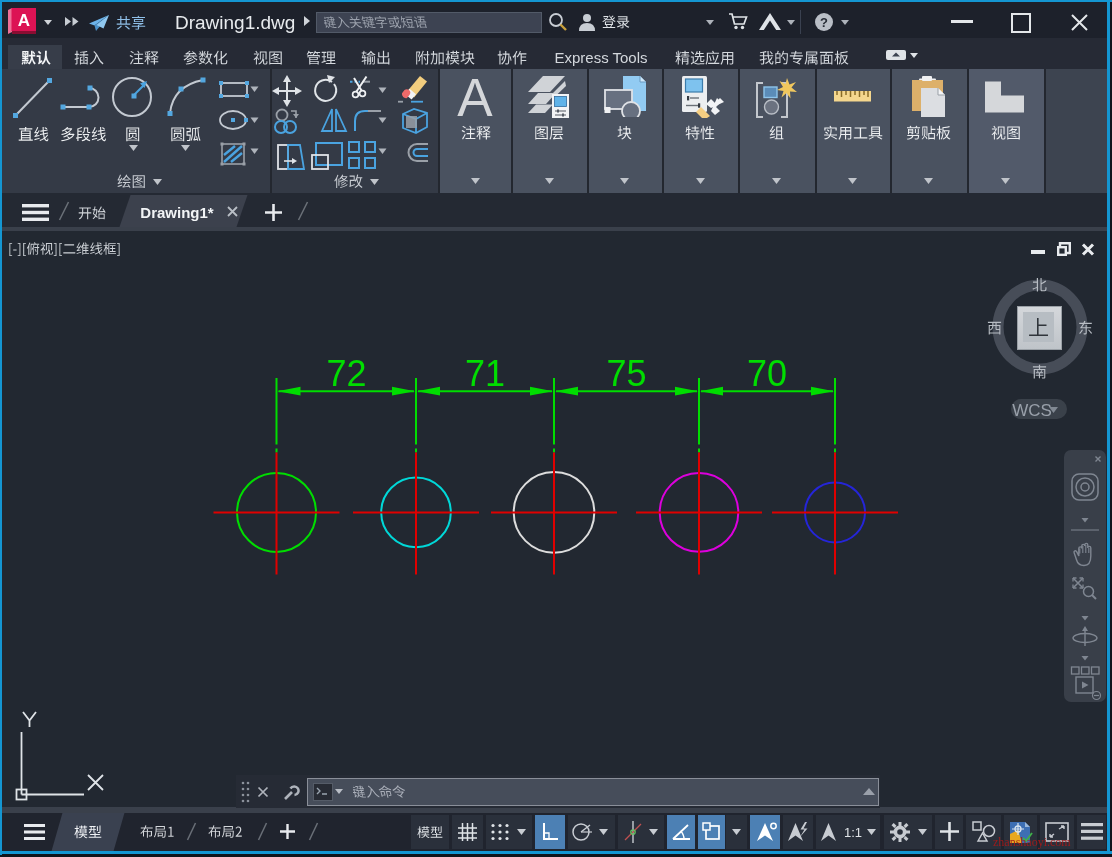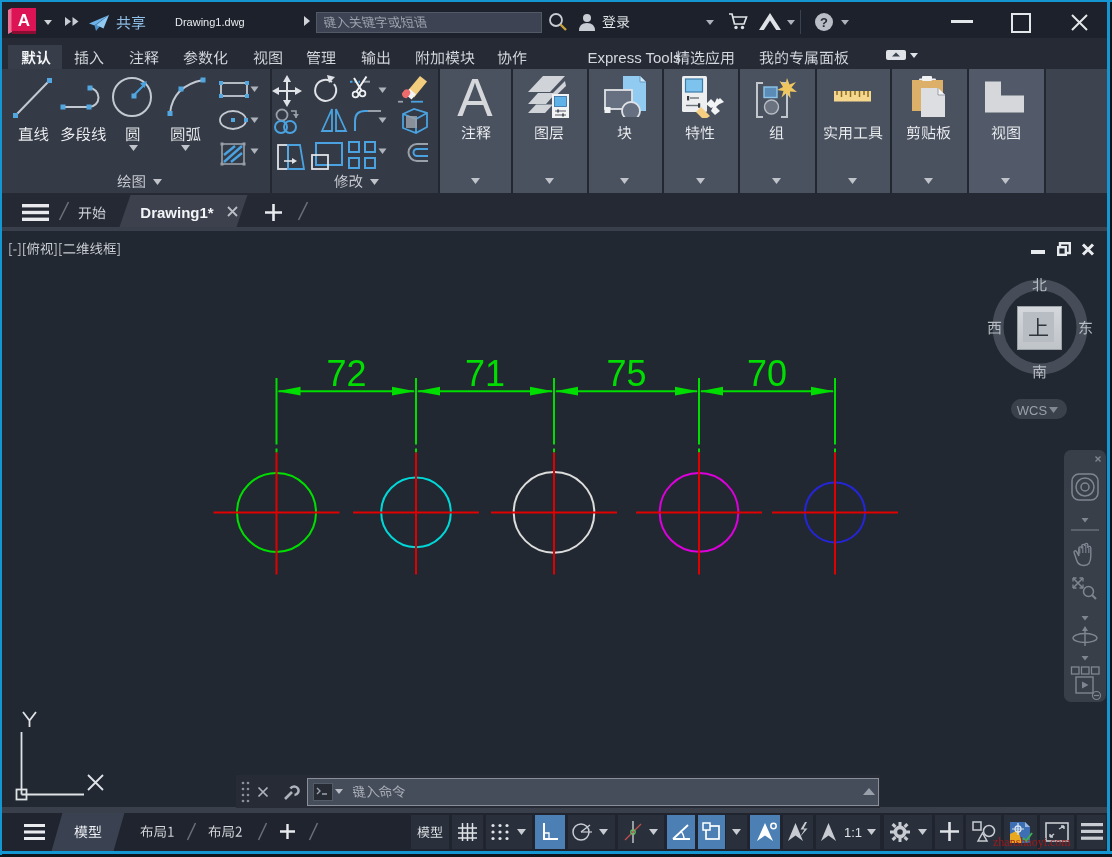--- a/index.html
+++ b/index.html
@@ -35,21 +35,21 @@
       <path d="M7.5 0 L13.5 4.5 L7.5 9 Z" fill="#c8cdd3"></path>
     </svg>
 <svg class="abs" style="left:89px;top:15px" width="21" height="17">
       <path d="M20 0 L0 8.5 L5.5 10.5 Z" fill="#6cb2e8"></path>
       <path d="M20 0 L5.5 10.5 L7 16 L10.5 11.8 Z" fill="#4a90c8"></path>
       <path d="M20 0 L7.5 10 L14.5 13.5 Z" fill="#90c8f0"></path>
     </svg>
 <svg style="position:absolute;left:116.0px;top:10.8px" width="30.0" height="21.7" viewBox="0 -17.4 30.0 21.7">
       <path fill="#8fbfe8" d="M8.8 -2.2C10.2 -1.2 12.1 0.3 13 1.2L14 0.5C13 -0.4 11.2 -1.8 9.8 -2.8ZM4.9 -2.8C4.1 -1.7 2.4 -0.4 0.9 0.4C1.2 0.6 1.6 1 1.8 1.2C3.3 0.3 5 -1.1 6.1 -2.4ZM1.3 -9.4V-8.3H4.2V-4.8H0.7V-3.7H14.3V-4.8H10.8V-8.3H13.8V-9.4H10.8V-12.5H9.6V-9.4H5.4V-12.5H4.2V-9.4ZM5.4 -4.8V-8.3H9.6V-4.8Z M19 -8.5H26.1V-7.2H19ZM17.9 -9.3V-6.3H27.2V-9.3ZM26.7 -5.4 26.4 -5.4H17.2V-4.5H24.9C24 -4.1 22.9 -3.8 21.9 -3.6L21.9 -2.7H15.8V-1.7H21.9V0C21.9 0.2 21.8 0.3 21.5 0.3C21.3 0.3 20.2 0.3 19.2 0.3C19.4 0.6 19.5 0.9 19.6 1.2C21 1.2 21.8 1.2 22.4 1.1C22.9 0.9 23.1 0.7 23.1 0V-1.7H29.2V-2.7H23.1V-3.1C24.7 -3.5 26.5 -4.1 27.8 -4.8L27 -5.5ZM21.5 -12.5C21.7 -12.1 21.9 -11.7 22 -11.3H16V-10.3H29V-11.3H23.3C23.1 -11.7 22.9 -12.3 22.6 -12.7Z"></path>
     </svg>
-<div style="position:absolute;left:175px;top:21.5px;transform:translate(0,-50%);font-family:'Liberation Sans',sans-serif;font-size:11px;font-weight:normal;font-style:normal;color:#e8ebee;white-space:nowrap;line-height:1">Drawing1.dwg</div>
+<div style="position:absolute;left:175px;top:21.5px;transform:translate(0,-50%);font-family:'Liberation Sans',sans-serif;font-size:19px;font-weight:normal;font-style:normal;color:#e8ebee;white-space:nowrap;line-height:1">Drawing1.dwg</div>
 <svg class="abs" style="left:303px;top:15px" width="8" height="12">
       <path d="M1 1 L7 6 L1 11 Z" fill="#cfd3d8"></path>
     </svg>
 <div class="abs" style="left:316px;top:12px;width:224px;height:19px;background:#3d4352;border:1px solid #525a68"></div>
 <svg style="position:absolute;left:324.0px;top:12.3px" width="104.0" height="18.8" viewBox="0 -15.1 104.0 18.8">
       <path fill="#9ba1ac" d="M-0.5 -4.5 -0.2 -3.6H1.2L1.9 -1.1C2 -0.5 1.7 -0 1.5 0.2C1.7 0.3 2.1 0.7 2.2 0.9C2.4 0.6 2.6 0.4 4.3 -1C4.2 -1.2 3.9 -1.5 3.8 -1.8L2.8 -0.9L2.1 -3.6H3.5L3.3 -4.5H1.9L1.4 -6.3H2.7L2.5 -7.1H-0.6C-0.4 -7.6 -0.2 -8 -0.1 -8.6H2.2L2 -9.5H0.1C0.1 -9.9 0.2 -10.3 0.2 -10.7L-0.7 -11C-0.7 -9.6 -1 -8.4 -1.5 -7.5C-1.3 -7.4 -0.9 -6.9 -0.8 -6.8L-0.6 -7.1L-0.4 -6.3H0.6L1 -4.5ZM5 -9.9 5.2 -9.2H6.8L7 -8.1H5.2L5.3 -7.4H7.2L7.5 -6.3H5.9L6.1 -5.6H7.7L7.9 -4.6H6.3L6.5 -3.8H8.1L8.4 -2.8H6.5L6.6 -2H8.6L9 -0.4H9.7L9.3 -2H11.7L11.6 -2.8H9.1L8.9 -3.8H11L10.8 -4.6H8.7L8.4 -5.6H10.4L9.9 -7.4H10.7L10.5 -8.1H9.7L9.3 -9.9H7.4L7.1 -10.9H6.3L6.6 -9.9ZM8 -7.4H9.2L9.4 -6.3H8.3ZM7.8 -8.1 7.5 -9.2H8.7L9 -8.1ZM3.4 -5.3C3.4 -5.4 3.5 -5.4 3.6 -5.5H5C5.1 -4.5 5.2 -3.5 5.1 -2.8C4.8 -3.2 4.5 -3.7 4.2 -4.3L3.6 -4.1C4.1 -3.2 4.6 -2.4 5.1 -1.8C4.9 -0.8 4.5 -0.1 3.9 0.4C4.1 0.6 4.4 0.9 4.5 1.1C5.1 0.6 5.5 -0.1 5.8 -1C7.3 0.5 9 0.9 10.8 0.9H12.5C12.5 0.6 12.5 0.2 12.5 0C12.1 0 10.9 0 10.6 0C9 0 7.4 -0.3 5.9 -1.8C6 -3 5.9 -4.4 5.6 -6.3L5.1 -6.4L5 -6.4H4.1C4.4 -7.4 4.7 -8.6 4.8 -9.9L4.1 -10.3L3.9 -10.2H2L2.3 -9.3H3.8C3.7 -8.1 3.5 -7.1 3.4 -6.8C3.3 -6.4 3.1 -6 2.9 -6C3 -5.8 3.3 -5.5 3.4 -5.3Z M14.4 -9.8C15.4 -9.2 16.2 -8.5 17 -7.7C17.1 -4 16.1 -1.3 13.6 0.2C13.9 0.4 14.4 0.8 14.7 0.9C16.9 -0.6 18 -3 18.1 -6.4C20.2 -3.8 21.9 -0.8 25.3 0.9C25.3 0.6 25.4 0.1 25.5 -0.2C20.5 -2.8 19.7 -7.7 14.8 -10.6Z M26.3 -10.4C27 -9.7 27.8 -8.8 28.2 -8.2H25.6L25.9 -7.2H30.2L30.6 -5.6C30.7 -5.4 30.7 -5.1 30.8 -4.9H25.7L25.9 -3.9H30.8C30.7 -2.5 29.9 -1 26.7 0.2C27 0.4 27.4 0.8 27.6 1C30.6 -0.1 31.7 -1.7 31.9 -3.2C33.5 -1.1 35.5 0.3 38 1C38.1 0.7 38.3 0.2 38.5 0C36 -0.6 33.8 -2 32.4 -3.9H37.2L36.9 -4.9H31.9L31.7 -5.6L31.3 -7.2H35.7L35.4 -8.2H32.8C33.1 -8.9 33.4 -9.7 33.7 -10.5L32.5 -10.9C32.4 -10.1 32.1 -8.9 31.8 -8.2H28.2L28.9 -8.6C28.5 -9.2 27.8 -10.1 27 -10.8Z M38.5 -4.5 38.8 -3.6H40.2L40.9 -1.1C41 -0.5 40.7 -0 40.5 0.2C40.7 0.3 41.1 0.7 41.2 0.9C41.4 0.6 41.6 0.4 43.3 -1C43.2 -1.2 42.9 -1.5 42.8 -1.8L41.8 -0.9L41.1 -3.6H42.5L42.3 -4.5H40.9L40.4 -6.3H41.7L41.5 -7.1H38.4C38.6 -7.6 38.8 -8 38.9 -8.6H41.2L41 -9.5H39.1C39.1 -9.9 39.2 -10.3 39.2 -10.7L38.3 -11C38.3 -9.6 38 -8.4 37.5 -7.5C37.7 -7.4 38.1 -6.9 38.2 -6.8L38.4 -7.1L38.6 -6.3H39.6L40 -4.5ZM44 -9.9 44.2 -9.2H45.8L46 -8.1H44.2L44.3 -7.4H46.2L46.5 -6.3H44.9L45.1 -5.6H46.7L46.9 -4.6H45.3L45.5 -3.8H47.1L47.4 -2.8H45.5L45.6 -2H47.6L48 -0.4H48.7L48.3 -2H50.7L50.6 -2.8H48.1L47.9 -3.8H50L49.8 -4.6H47.7L47.4 -5.6H49.4L48.9 -7.4H49.7L49.5 -8.1H48.7L48.3 -9.9H46.4L46.1 -10.9H45.3L45.6 -9.9ZM47 -7.4H48.2L48.4 -6.3H47.3ZM46.8 -8.1 46.5 -9.2H47.7L48 -8.1ZM42.4 -5.3C42.4 -5.4 42.5 -5.4 42.6 -5.5H44C44.1 -4.5 44.2 -3.5 44.1 -2.8C43.8 -3.2 43.5 -3.7 43.2 -4.3L42.6 -4.1C43.1 -3.2 43.6 -2.4 44.1 -1.8C43.9 -0.8 43.5 -0.1 42.9 0.4C43.1 0.6 43.4 0.9 43.5 1.1C44.1 0.6 44.5 -0.1 44.8 -1C46.3 0.5 48 0.9 49.8 0.9H51.5C51.5 0.6 51.5 0.2 51.5 0C51.1 0 49.9 0 49.6 0C48 0 46.4 -0.3 44.9 -1.8C45 -3 44.9 -4.4 44.6 -6.3L44.1 -6.4L44 -6.4H43.1C43.4 -7.4 43.7 -8.6 43.8 -9.9L43.1 -10.3L42.9 -10.2H41L41.3 -9.3H42.8C42.7 -8.1 42.5 -7.1 42.4 -6.8C42.3 -6.4 42.1 -6 41.9 -6C42 -5.8 42.3 -5.5 42.4 -5.3Z M56.8 -4.7 57 -3.9H51.9L52.2 -3H57.2L57.9 -0.2C58 0 57.9 0.1 57.7 0.1C57.5 0.1 56.6 0.1 55.7 0.1C56 0.3 56.3 0.8 56.4 1C57.5 1 58.2 1 58.6 0.9C59 0.7 59.1 0.4 59 -0.2L58.3 -3H63.3L63.1 -3.9H58L57.9 -4.4C58.9 -5 59.9 -5.9 60.5 -6.7L59.7 -7.2L59.5 -7.2H53.2L53.5 -6.2H58.7C58.2 -5.7 57.5 -5.1 56.8 -4.7ZM54.8 -10.7C55.2 -10.4 55.5 -9.9 55.8 -9.6H50.6L51.3 -6.9H52.3L51.8 -8.6H60.8L61.2 -6.9H62.2L61.6 -9.6H56.9C56.6 -10 56.2 -10.6 55.7 -11Z M71.4 -10.3C72.3 -9.9 73.4 -9.3 74 -8.9L74.4 -9.5C73.8 -10 72.7 -10.5 71.8 -10.9ZM65.6 -0.9 66 0.1C67.5 -0.2 69.5 -0.7 71.4 -1.1L71.1 -2C69.1 -1.6 66.9 -1.1 65.6 -0.9ZM66.1 -5.9H68.7L69.3 -3.6H66.6ZM64.9 -6.7 65.9 -2.8H70.4L69.5 -6.7ZM63.7 -8.8 63.9 -7.9H70.3C71 -5.8 71.8 -3.8 72.6 -2.3C72 -1.2 71.2 -0.4 70.2 0.3C70.4 0.5 70.9 0.8 71.1 1C72 0.4 72.7 -0.3 73.3 -1.2C74.2 0.2 75.2 1.1 76.2 1.1C77.2 1.1 77.4 0.4 77 -1.8C76.7 -1.9 76.3 -2.2 76 -2.4C76.4 -0.7 76.4 0 76.1 0C75.4 0 74.6 -0.8 73.8 -2.1C74.5 -3.4 74.9 -5 75 -6.7L74 -6.9C73.9 -5.6 73.6 -4.4 73.2 -3.3C72.5 -4.6 71.9 -6.1 71.4 -7.9H75.2L75 -8.8H71C70.9 -9.5 70.7 -10.2 70.5 -10.9H69.5C69.6 -10.2 69.8 -9.5 70 -8.8Z M81.2 -10.3 81.4 -9.5H88L87.8 -10.3ZM83.8 -3.2C84.4 -2.4 85 -1.2 85.3 -0.5L86.1 -0.7C85.8 -1.5 85.1 -2.6 84.5 -3.4ZM83.3 -7.2H87.1L87.7 -4.8H83.9ZM82.2 -8.1 83.2 -3.9H88.8L87.8 -8.1ZM87.6 -3.5C87.6 -2.5 87.4 -1.2 87.2 -0.3H83.2L83.4 0.6H90.6L90.4 -0.3H88.2C88.4 -1.1 88.5 -2.3 88.7 -3.3ZM77 -10.9C77.2 -9.3 77.2 -7.8 76.8 -6.8C77.1 -6.7 77.5 -6.4 77.7 -6.3C77.9 -6.8 78 -7.5 78 -8.3H78.7L79.2 -6.3L79.4 -5.7H77.1L77.3 -4.9H79.5C79.8 -3.2 79.8 -1.3 78.5 0.2C78.7 0.3 79.2 0.6 79.4 0.8C80.2 -0.2 80.6 -1.5 80.6 -2.8C81.3 -2.1 82.2 -1.1 82.7 -0.5L83.1 -1.3C82.7 -1.7 81.2 -3.3 80.6 -3.9C80.5 -4.2 80.5 -4.5 80.4 -4.9H82.3L82.1 -5.7H80.3L80.2 -6.3L79.6 -8.3H81.3L81 -9.2H78C78 -9.7 78 -10.2 77.9 -10.8Z M89.8 -10C90.6 -9.4 91.7 -8.5 92.3 -7.9L92.7 -8.6C92.2 -9.2 91.1 -10 90.3 -10.6ZM94.1 -8.1 94.3 -7.3H95.9C96 -6.6 96 -6 95.9 -5.5H93.8L94 -4.6H102.3L102.1 -5.5H100.5C100.4 -6.3 100.3 -7.3 100.2 -8.1L99.5 -8.2L99.3 -8.1H96.9L96.8 -9.6H100.6L100.4 -10.5H93L93.2 -9.6H95.8L95.9 -8.1ZM97 -5.5 96.9 -7.3H99.4C99.5 -6.7 99.6 -6.1 99.6 -5.5ZM95.4 -3.5 96.5 1H97.4L97.3 0.5H101.7L101.9 1H102.8L101.7 -3.5ZM97.1 -0.3 96.5 -2.7H100.9L101.5 -0.3ZM93.6 0.7C93.7 0.4 94 0.1 95.8 -1.4C95.7 -1.6 95.4 -1.9 95.3 -2.2L94 -1.2L92.6 -6.9H89.9L90.1 -5.9H91.9L93.1 -1.2C93.2 -0.7 93 -0.4 92.9 -0.2C93.1 -0 93.4 0.4 93.6 0.7Z"></path>
     </svg>
 <svg class="abs" style="left:548px;top:12px" width="20" height="20">
       <circle cx="8" cy="8" r="6" stroke="#c8cdd4" stroke-width="1.8" fill="none"></circle>
       <line x1="12.5" y1="12.5" x2="18" y2="18" stroke="#c8a03c" stroke-width="2.4"></line>
@@ -115,21 +115,21 @@
     </svg>
 <svg style="position:absolute;left:497.0px;top:45.8px" width="30.0" height="21.7" viewBox="0 -17.4 30.0 21.7">
       <path fill="#d4d8dd" d="M5.8 -7.1C5.5 -5.7 5 -4.3 4.4 -3.3C4.6 -3.2 5 -2.9 5.2 -2.7C5.9 -3.8 6.5 -5.3 6.8 -6.9ZM12.6 -6.9C13 -5.5 13.4 -3.7 13.5 -2.6L14.6 -2.9C14.4 -3.9 14 -5.7 13.5 -7.1ZM2.4 -12.6V-9.1H0.7V-8H2.4V1.2H3.5V-8H5.1V-9.1H3.5V-12.6ZM8.2 -12.5V-9.8V-9.8H5.6V-8.7H8.2C8.1 -5.8 7.5 -2.3 4.2 0.4C4.5 0.6 4.9 1 5.1 1.2C8.6 -1.7 9.2 -5.5 9.3 -8.7H11.4C11.2 -2.8 11.1 -0.7 10.7 -0.2C10.5 -0 10.4 0 10.1 0C9.8 0 9 0 8.1 -0.1C8.3 0.2 8.4 0.7 8.5 1C9.3 1.1 10.1 1.1 10.5 1C11 1 11.4 0.8 11.7 0.4C12.2 -0.2 12.3 -2.5 12.5 -9.2C12.5 -9.3 12.5 -9.8 12.5 -9.8H9.3V-9.8V-12.5Z M22.9 -12.4C22.1 -10.2 20.9 -8 19.6 -6.6C19.8 -6.5 20.3 -6.1 20.4 -5.9C21.2 -6.7 21.9 -7.8 22.6 -9H23.6V1.2H24.8V-2.5H29.3V-3.5H24.8V-5.8H29.1V-6.8H24.8V-9H29.4V-10.1H23.1C23.4 -10.8 23.7 -11.4 24 -12.1ZM19.3 -12.5C18.4 -10.3 17 -8 15.5 -6.6C15.8 -6.3 16.1 -5.7 16.2 -5.4C16.7 -6 17.2 -6.6 17.7 -7.2V1.2H18.8V-9C19.4 -10 19.9 -11.1 20.4 -12.2Z"></path>
     </svg>
 <svg style="position:absolute;left:675.0px;top:45.8px" width="60.0" height="21.7" viewBox="0 -17.4 60.0 21.7">
       <path fill="#d4d8dd" d="M0.8 -11.4C1.2 -10.4 1.5 -9 1.6 -8.1L2.4 -8.3C2.3 -9.2 2 -10.6 1.5 -11.6ZM4.9 -11.7C4.7 -10.7 4.3 -9.2 4 -8.3L4.7 -8.1C5 -8.9 5.5 -10.3 5.9 -11.4ZM0.6 -7.6V-6.5H2.5C2.1 -4.9 1.2 -2.9 0.4 -1.8C0.6 -1.5 0.9 -1 1 -0.7C1.6 -1.6 2.2 -3 2.7 -4.4V1.2H3.8V-4.8C4.2 -4 4.7 -3 5 -2.5L5.7 -3.4C5.4 -3.8 4.2 -5.7 3.8 -6.2V-6.5H5.4V-7.6H3.8V-12.6H2.7V-7.6ZM9.5 -12.6V-11.4H6.4V-10.5H9.5V-9.6H6.8V-8.8H9.5V-7.8H6V-6.9H14.4V-7.8H10.6V-8.8H13.7V-9.6H10.6V-10.5H14V-11.4H10.6V-12.6ZM12.3 -5.1V-4H8V-5.1ZM6.9 -6V1.2H8V-1.3H12.3V0C12.3 0.2 12.3 0.3 12.1 0.3C11.9 0.3 11.3 0.3 10.6 0.2C10.8 0.5 10.9 0.9 10.9 1.2C11.9 1.2 12.5 1.2 12.9 1C13.3 0.9 13.4 0.6 13.4 0V-6ZM8 -3.2H12.3V-2.1H8Z M15.9 -11.5C16.8 -10.7 17.8 -9.7 18.2 -9L19.2 -9.7C18.7 -10.4 17.7 -11.4 16.8 -12.1ZM21.7 -12.2C21.3 -10.8 20.7 -9.5 19.9 -8.6C20.2 -8.5 20.6 -8.2 20.9 -8C21.2 -8.4 21.5 -9 21.8 -9.5H24V-7.3H19.8V-6.3H22.5C22.3 -4.4 21.6 -3 19.4 -2.2C19.6 -1.9 20 -1.5 20.1 -1.2C22.6 -2.2 23.4 -4 23.6 -6.3H25.2V-2.9C25.2 -1.7 25.4 -1.4 26.6 -1.4C26.8 -1.4 27.8 -1.4 28 -1.4C29 -1.4 29.3 -1.9 29.4 -3.8C29.1 -3.9 28.6 -4 28.4 -4.2C28.4 -2.7 28.3 -2.4 27.9 -2.4C27.7 -2.4 26.9 -2.4 26.7 -2.4C26.3 -2.4 26.3 -2.5 26.3 -2.9V-6.3H29.3V-7.3H25.2V-9.5H28.6V-10.5H25.2V-12.5H24V-10.5H22.3C22.5 -11 22.6 -11.4 22.8 -11.9ZM18.8 -6.8H15.8V-5.8H17.7V-1.2C17 -0.9 16.4 -0.4 15.7 0.2L16.4 1.2C17.3 0.3 18.1 -0.5 18.6 -0.5C19 -0.5 19.4 -0.1 20 0.3C21 0.9 22.3 1 24 1C25.5 1 28 0.9 29.2 0.9C29.2 0.5 29.4 -0 29.5 -0.3C28 -0.1 25.7 -0 24 -0C22.4 -0 21.2 -0.1 20.2 -0.7C19.5 -1.1 19.2 -1.5 18.8 -1.5Z M34 -7.3C34.6 -5.7 35.3 -3.6 35.6 -2.2L36.6 -2.6C36.3 -4 35.6 -6.1 34.9 -7.8ZM37.2 -8.2C37.7 -6.6 38.2 -4.4 38.5 -3L39.5 -3.4C39.3 -4.8 38.8 -6.8 38.2 -8.5ZM37 -12.4C37.3 -11.9 37.6 -11.2 37.8 -10.7H31.8V-6.6C31.8 -4.4 31.7 -1.5 30.5 0.7C30.8 0.8 31.3 1.1 31.5 1.3C32.8 -0.9 33 -4.3 33 -6.6V-9.6H44.1V-10.7H39.1C38.9 -11.2 38.5 -12.1 38.1 -12.7ZM33.1 -0.6V0.5H44.3V-0.6H40.3C41.6 -2.9 42.8 -5.6 43.5 -8.1L42.3 -8.6C41.7 -6 40.6 -2.9 39.1 -0.6Z M47.3 -11.5V-6.1C47.3 -4 47.1 -1.3 45.5 0.5C45.7 0.7 46.2 1.1 46.4 1.3C47.5 0 48 -1.7 48.2 -3.4H52V1.1H53.1V-3.4H57.2V-0.3C57.2 -0.1 57.1 0 56.8 0C56.5 0.1 55.5 0.1 54.4 0C54.6 0.3 54.8 0.8 54.8 1.1C56.2 1.1 57.1 1.1 57.6 0.9C58.1 0.8 58.3 0.4 58.3 -0.3V-11.5ZM48.4 -10.5H52V-8.1H48.4ZM57.2 -10.5V-8.1H53.1V-10.5ZM48.4 -7H52V-4.5H48.3C48.4 -5 48.4 -5.6 48.4 -6.1ZM57.2 -7V-4.5H53.1V-7Z"></path>
     </svg>
 <svg style="position:absolute;left:759.0px;top:45.8px" width="90.0" height="21.7" viewBox="0 -17.4 90.0 21.7">
       <path fill="#d4d8dd" d="M10.6 -11.6C11.4 -10.8 12.4 -9.8 12.9 -9L13.8 -9.7C13.3 -10.4 12.3 -11.5 11.4 -12.2ZM12.5 -6.4C12 -5.4 11.3 -4.5 10.5 -3.6C10.2 -4.6 10 -5.8 9.9 -7.1H14.2V-8.2H9.8C9.6 -9.5 9.6 -11 9.6 -12.5H8.4C8.4 -11 8.5 -9.5 8.6 -8.2H5.2V-10.8C6.1 -11 7 -11.2 7.7 -11.5L6.9 -12.4C5.5 -11.9 3 -11.4 0.9 -11.1C1.1 -10.8 1.2 -10.4 1.3 -10.1C2.2 -10.2 3.1 -10.4 4 -10.6V-8.2H0.8V-7.1H4V-4.4L0.6 -3.8L0.9 -2.6L4 -3.3V-0.3C4 0 4 0.1 3.7 0.1C3.4 0.1 2.5 0.1 1.6 0.1C1.8 0.4 1.9 0.9 2 1.2C3.2 1.2 4 1.2 4.5 1C5 0.8 5.2 0.5 5.2 -0.3V-3.6L7.9 -4.2L7.9 -5.2L5.2 -4.7V-7.1H8.7C8.9 -5.5 9.2 -4 9.6 -2.7C8.5 -1.7 7.3 -0.9 6 -0.3C6.3 -0 6.6 0.4 6.8 0.6C7.9 0 9 -0.7 9.9 -1.6C10.6 0.2 11.5 1.2 12.7 1.2C13.9 1.2 14.3 0.5 14.5 -2C14.2 -2.1 13.8 -2.3 13.5 -2.6C13.4 -0.7 13.3 0.1 12.8 0.1C12.1 0.1 11.4 -0.9 10.9 -2.4C11.9 -3.5 12.8 -4.7 13.5 -6Z M23.3 -6.3C24.1 -5.2 25.1 -3.8 25.6 -2.8L26.5 -3.4C26 -4.3 25 -5.8 24.1 -6.8ZM18.6 -12.6C18.5 -11.9 18.2 -10.9 18 -10.2H16.3V0.8H17.3V-0.4H21.5V-10.2H19C19.3 -10.8 19.6 -11.7 19.8 -12.4ZM17.3 -9.2H20.5V-6H17.3ZM17.3 -1.4V-5H20.5V-1.4ZM24 -12.7C23.5 -10.6 22.7 -8.5 21.6 -7.2C21.9 -7 22.4 -6.7 22.6 -6.5C23.1 -7.3 23.6 -8.2 24 -9.2H27.8C27.7 -3.2 27.4 -0.9 26.9 -0.4C26.8 -0.1 26.6 -0.1 26.3 -0.1C25.9 -0.1 25 -0.1 24.1 -0.2C24.3 0.1 24.4 0.6 24.4 0.9C25.3 0.9 26.2 1 26.7 0.9C27.2 0.9 27.5 0.7 27.9 0.3C28.5 -0.4 28.7 -2.8 28.9 -9.7C28.9 -9.8 28.9 -10.2 28.9 -10.2H24.4C24.6 -10.9 24.9 -11.7 25 -12.4Z M36.4 -12.6 35.9 -10.9H32.1V-9.9H35.6L35 -8.1H30.8V-7H34.7C34.3 -6 34 -5 33.7 -4.2H40.7C39.8 -3.4 38.7 -2.3 37.7 -1.4C36.6 -1.8 35.5 -2.1 34.5 -2.4L33.9 -1.6C36.2 -0.9 39.1 0.3 40.6 1.2L41.3 0.3C40.7 -0.1 39.8 -0.5 38.9 -0.9C40.2 -2.2 41.8 -3.7 42.8 -4.9L42 -5.4L41.8 -5.3H35.2L35.8 -7H43.9V-8.1H36.2L36.8 -9.9H42.9V-10.9H37.1L37.5 -12.5Z M48.2 -11H57.2V-9.7H48.2ZM47.1 -11.9V-7.6C47.1 -5.2 47 -1.8 45.5 0.5C45.8 0.6 46.3 0.9 46.5 1.1C48 -1.3 48.2 -5 48.2 -7.6V-8.8H58.3V-11.9ZM50.4 -5.7H53.1V-4.6H50.4ZM54.1 -5.7H56.8V-4.6H54.1ZM55 -1.8 55.5 -1.1 54.1 -1.1V-2.2H57.5V0.2C57.5 0.3 57.4 0.4 57.3 0.4C57.1 0.4 56.5 0.4 55.9 0.4C56 0.6 56.1 0.9 56.1 1.2C57.1 1.2 57.7 1.2 58.1 1.1C58.4 0.9 58.5 0.7 58.5 0.2V-3.1H54.1V-3.9H57.9V-6.4H54.1V-7.3C55.4 -7.4 56.7 -7.6 57.6 -7.8L57 -8.4C55.2 -8.1 51.8 -7.9 49.1 -7.9C49.2 -7.7 49.3 -7.3 49.3 -7.1C50.5 -7.1 51.8 -7.2 53.1 -7.2V-6.4H49.4V-3.9H53.1V-3.1H48.8V1.2H49.8V-2.2H53.1V-1.1L50.4 -1L50.5 -0.1C51.9 -0.2 53.9 -0.3 55.9 -0.4L56.3 0.3L57 0.1C56.8 -0.5 56.2 -1.4 55.7 -2Z M65.8 -5H69V-3.3H65.8ZM65.8 -5.9V-7.6H69V-5.9ZM65.8 -2.4H69V-0.6H65.8ZM60.9 -11.6V-10.5H66.7C66.6 -9.9 66.4 -9.2 66.2 -8.6H61.6V1.2H62.6V0.4H72.3V1.2H73.4V-8.6H67.4L68 -10.5H74.2V-11.6ZM62.6 -0.6V-7.6H64.8V-0.6ZM72.3 -0.6H70V-7.6H72.3Z M78 -12.6V-9.7H75.9V-8.7H77.9C77.4 -6.6 76.5 -4.2 75.5 -3C75.7 -2.7 75.9 -2.2 76.1 -1.9C76.8 -2.9 77.4 -4.6 78 -6.3V1.2H79V-6.8C79.4 -6.1 79.9 -5.1 80.1 -4.6L80.8 -5.5C80.5 -5.9 79.4 -7.7 79 -8.2V-8.7H80.8V-9.7H79V-12.6ZM88.2 -12.3C86.7 -11.7 83.8 -11.3 81.4 -11.2V-7.5C81.4 -5.1 81.3 -1.8 79.6 0.6C79.8 0.7 80.3 1.1 80.5 1.2C82.2 -1.1 82.5 -4.6 82.5 -7.1H83C83.4 -5.3 84.1 -3.6 85 -2.2C84 -1.1 82.9 -0.2 81.6 0.3C81.8 0.5 82.1 0.9 82.3 1.2C83.5 0.6 84.7 -0.2 85.6 -1.2C86.5 -0.2 87.5 0.7 88.7 1.2C88.9 0.9 89.2 0.5 89.5 0.3C88.2 -0.2 87.2 -1.1 86.3 -2.1C87.4 -3.6 88.2 -5.5 88.7 -8L88 -8.2L87.8 -8.2H82.5V-10.3C84.8 -10.4 87.3 -10.8 88.9 -11.4ZM87.4 -7.1C87 -5.5 86.4 -4.2 85.7 -3.1C84.9 -4.2 84.4 -5.6 84 -7.1Z"></path>
     </svg>
-<div style="position:absolute;left:634px;top:57px;transform:translate(-50%,-50%);font-family:'Liberation Sans',sans-serif;font-size:15px;font-weight:normal;font-style:normal;color:#d4d8dd;white-space:nowrap;line-height:1">Express Tools</div>
+<div style="position:absolute;left:601px;top:57px;transform:translate(-50%,-50%);font-family:'Liberation Sans',sans-serif;font-size:15px;font-weight:normal;font-style:normal;color:#d4d8dd;white-space:nowrap;line-height:1">Express Tools</div>
 <svg class="abs" style="left:886px;top:49px" width="32" height="12">
       <rect x="0" y="1" width="20" height="10" rx="2" fill="#dfe3e7"></rect>
       <path d="M6 7.5 L10 3.5 L14 7.5 Z" fill="#3b4250"></path>
       <path d="M24 4 L28 9 L32 4 Z" fill="#dfe3e7"></path>
     </svg>
 <div class="abs" style="left:269.5px;top:69px;width:2px;height:124px;background:#23272f"></div>
 <div class="abs" style="left:437.5px;top:69px;width:2px;height:124px;background:#23272f"></div>
 <div class="abs" style="left:511px;top:69px;width:2px;height:124px;background:#23272f"></div>
 <div class="abs" style="left:587px;top:69px;width:2px;height:124px;background:#23272f"></div>
 <div class="abs" style="left:662px;top:69px;width:2px;height:124px;background:#23272f"></div>
@@ -415,21 +415,21 @@
 <svg style="position:absolute;left:1031.5px;top:359.8px" width="15.0" height="21.7" viewBox="0 -17.4 15.0 21.7">
       <path fill="#b8bdc4" d="M4.8 -6.9C5.1 -6.3 5.5 -5.6 5.7 -5.1L6.6 -5.4C6.4 -5.9 6 -6.7 5.6 -7.2ZM6.9 -12.6V-11.1H0.9V-10H6.9V-8.4H1.7V1.2H2.9V-7.4H12.2V-0.1C12.2 0.1 12.1 0.2 11.8 0.2C11.6 0.2 10.7 0.2 9.7 0.2C9.9 0.5 10 0.9 10.1 1.2C11.3 1.2 12.2 1.2 12.7 1C13.2 0.9 13.3 0.6 13.3 -0.1V-8.4H8.1V-10H14.1V-11.1H8.1V-12.6ZM9.3 -7.2C9.1 -6.6 8.6 -5.7 8.3 -5.1H4V-4.2H6.9V-2.6H3.7V-1.7H6.9V0.9H8V-1.7H11.4V-2.6H8V-4.2H11.1V-5.1H9.3C9.6 -5.6 10 -6.3 10.3 -6.9Z"></path>
     </svg>
 <svg style="position:absolute;left:986.5px;top:315.8px" width="15.0" height="21.7" viewBox="0 -17.4 15.0 21.7">
       <path fill="#b8bdc4" d="M0.9 -11.6V-10.5H5.3V-8.4H1.7V1.1H2.8V0.2H12.3V1.1H13.4V-8.4H9.6V-10.5H14.1V-11.6ZM2.8 -0.8V-3.7C3 -3.5 3.3 -3.1 3.4 -2.9C5.7 -4 6.3 -5.7 6.3 -7.3H8.5V-5C8.5 -3.7 8.8 -3.4 10 -3.4C10.3 -3.4 11.8 -3.4 12.1 -3.4H12.3V-0.8ZM2.8 -3.7V-7.3H5.3C5.2 -6 4.8 -4.6 2.8 -3.7ZM6.4 -8.4V-10.5H8.5V-8.4ZM9.6 -7.3H12.3V-4.5C12.3 -4.5 12.2 -4.5 12 -4.5C11.7 -4.5 10.4 -4.5 10.2 -4.5C9.7 -4.5 9.6 -4.5 9.6 -5Z"></path>
     </svg>
 <svg style="position:absolute;left:1077.5px;top:315.8px" width="15.0" height="21.7" viewBox="0 -17.4 15.0 21.7">
       <path fill="#b8bdc4" d="M3.9 -3.9C3.2 -2.5 2.2 -1.1 1.1 -0.1C1.3 0 1.8 0.4 2 0.6C3.1 -0.4 4.3 -2 5 -3.6ZM10 -3.5C11.1 -2.3 12.5 -0.6 13.1 0.4L14.1 -0.2C13.5 -1.2 12.1 -2.8 10.9 -3.9ZM1.2 -10.6V-9.5H4.8C4.2 -8.4 3.6 -7.6 3.4 -7.2C2.9 -6.6 2.6 -6.1 2.2 -6C2.4 -5.7 2.6 -5.1 2.7 -4.9C2.8 -5 3.4 -5.1 4.3 -5.1H7.6V-0.4C7.6 -0.1 7.6 -0.1 7.3 -0.1C7.1 -0.1 6.3 -0.1 5.4 -0.1C5.6 0.2 5.8 0.7 5.8 1.1C6.9 1.1 7.7 1.1 8.1 0.9C8.6 0.7 8.7 0.3 8.7 -0.3V-5.1H13.1V-6.2H8.7V-8.4H7.6V-6.2H4C4.8 -7.2 5.5 -8.3 6.2 -9.5H13.8V-10.6H6.7C7 -11.1 7.3 -11.7 7.5 -12.2L6.3 -12.7C6 -12 5.7 -11.3 5.4 -10.6Z"></path>
     </svg>
 <div class="abs" style="left:1011px;top:399px;width:56px;height:20px;background:rgba(145,153,163,0.22);border-radius:10px"></div>
-<div style="position:absolute;left:1032px;top:409.5px;transform:translate(-50%,-50%);font-family:'Liberation Sans',sans-serif;font-size:13px;font-weight:normal;font-style:normal;color:#99a0aa;white-space:nowrap;line-height:1">WCS</div>
+<div style="position:absolute;left:1032px;top:409.5px;transform:translate(-50%,-50%);font-family:'Liberation Sans',sans-serif;font-size:17px;font-weight:normal;font-style:normal;color:#99a0aa;white-space:nowrap;line-height:1">WCS</div>
 <svg class="abs" style="left:1048px;top:406px" width="11" height="8">
       <path d="M1 1 L5.5 7 L10 1 Z" fill="#8a919b" opacity="0.9"></path>
     </svg>
 <div class="abs" style="left:1064px;top:450px;width:42px;height:252px;background:rgba(105,113,125,0.32);border-radius:7px"></div>
 <svg class="abs" style="left:1064px;top:450px" width="42" height="252" opacity="0.9">
 <g stroke="#878e99" fill="none">
 <path d="M31.5 6.5 L36.5 11.5 M36.5 6.5 L31.5 11.5" stroke-width="1.4"></path>
 <rect x="8" y="24" width="26" height="26" rx="7" stroke-width="1.5"></rect>
 <circle cx="21" cy="37" r="9" stroke-width="1.5"></circle>
 <circle cx="21" cy="37" r="4" stroke-width="1.5"></circle>

